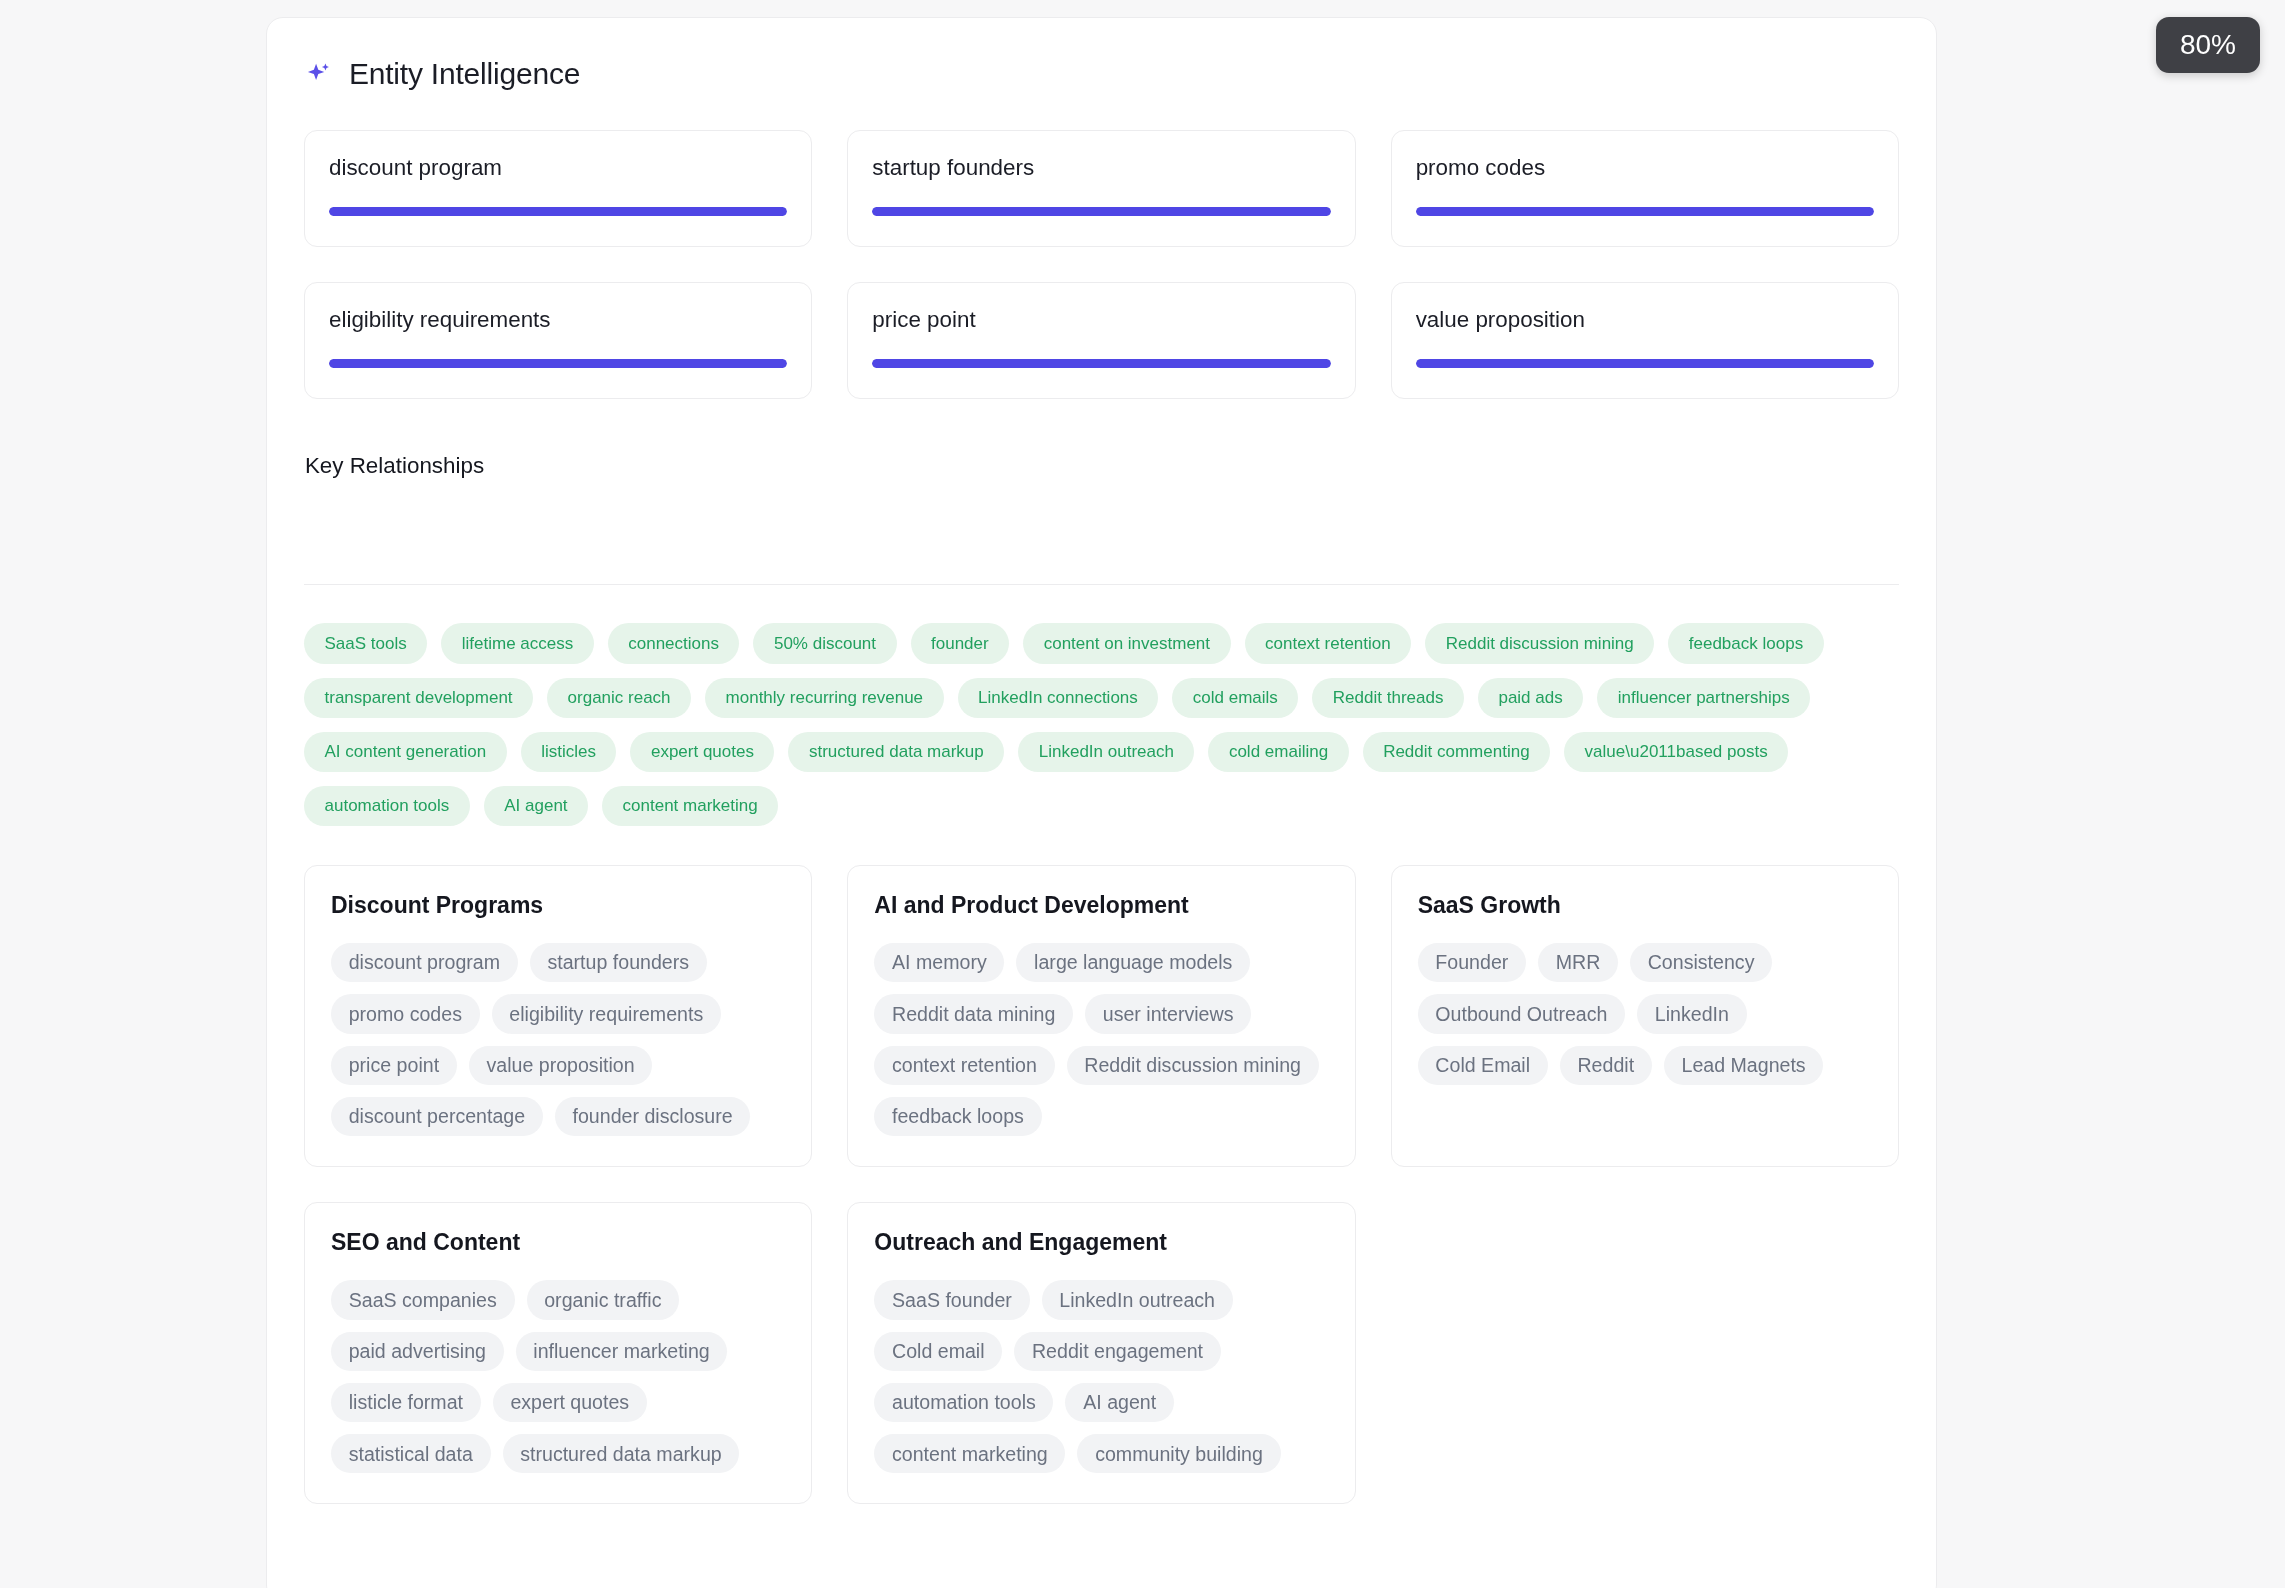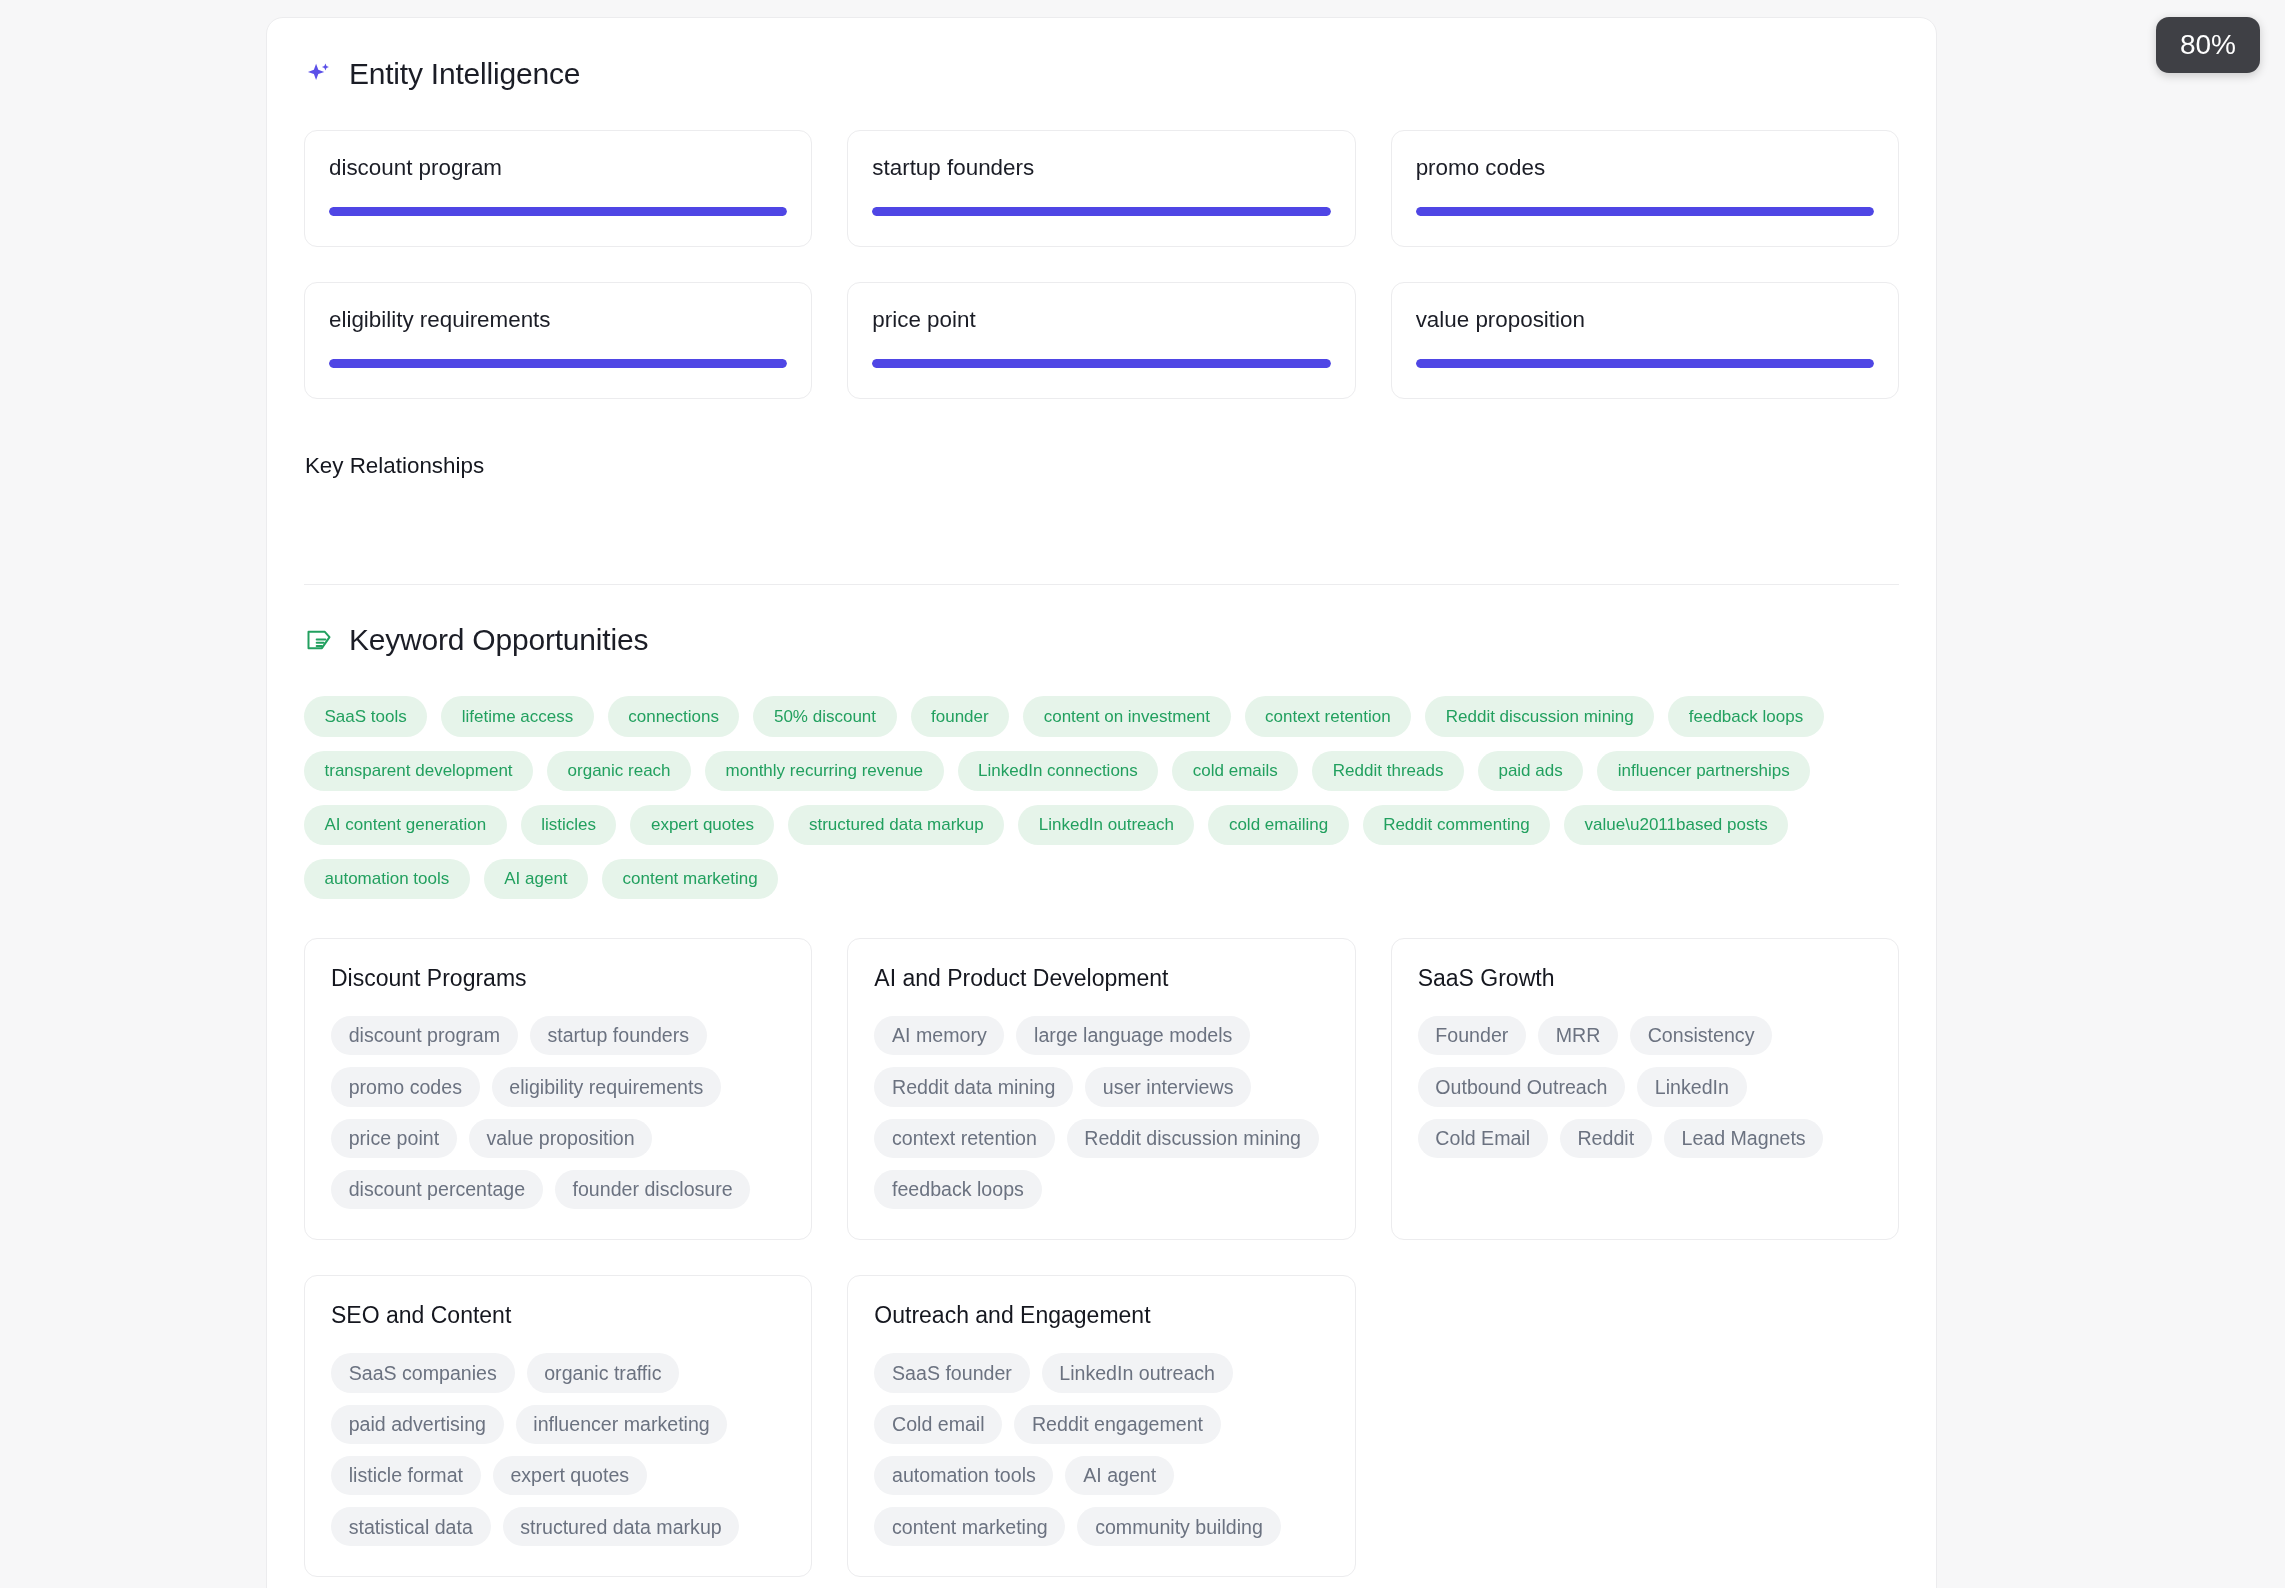--- a/index.html
+++ b/index.html
@@ -129,21 +129,21 @@
   }
 
   .cat-card {
     background: #ffffff;
     border: 0.9px solid #ececee;
     border-radius: 13px;
     padding: 26px 26px 30px 26px;
   }
   .cat-card .cat-title {
     font-size: 23px;
-    font-weight: normal;
+    font-weight: bold;
     color: #15171f;
     margin-bottom: 24px;
   }
   .cat-pills {
     display: flex;
     flex-wrap: wrap;
     gap: 12px 12px;
   }
   .pill-grey {
     background: #f2f3f5;
@@ -235,31 +235,20 @@
       </div>
 
       <div class="subhead">Key Relationships</div>
       <div class="rel-body"></div>
 
       <div class="divider"></div>
     </div>
 
     <div class="kw-section">
 
-      <div class="section-head">
-        <span class="msg-icon">
-          <svg viewBox="0 0 24 24" width="28" height="28" aria-hidden="true">
-            <path d="M3 5 L17 5 L21 9.5 L14.5 19 L3 19 Z" fill="none" stroke="#22a05f" stroke-width="1.7" stroke-linejoin="round"></path>
-            <line x1="10" y1="11.5" x2="17.5" y2="11.5" stroke="#22a05f" stroke-width="1.7" stroke-linecap="round"></line>
-            <line x1="10" y1="14.3" x2="16" y2="14.3" stroke="#22a05f" stroke-width="1.7" stroke-linecap="round"></line>
-            <line x1="10" y1="17.1" x2="14.5" y2="17.1" stroke="#22a05f" stroke-width="1.7" stroke-linecap="round"></line>
-          </svg>
-        </span>
-        <span class="title">Keyword Opportunities</span>
-      </div>
 
       <div class="pill-wrap">
         <span class="pill-green">SaaS tools</span>
         <span class="pill-green">lifetime access</span>
         <span class="pill-green">connections</span>
         <span class="pill-green">50% discount</span>
         <span class="pill-green">founder</span>
         <span class="pill-green">content on investment</span>
         <span class="pill-green">context retention</span>
         <span class="pill-green">Reddit discussion mining</span>

